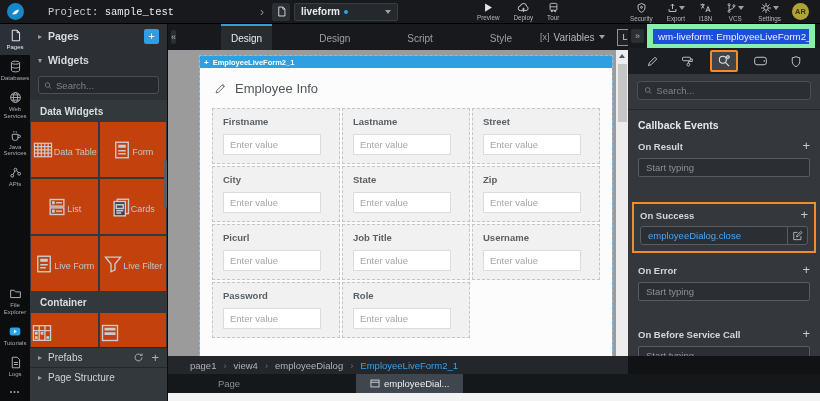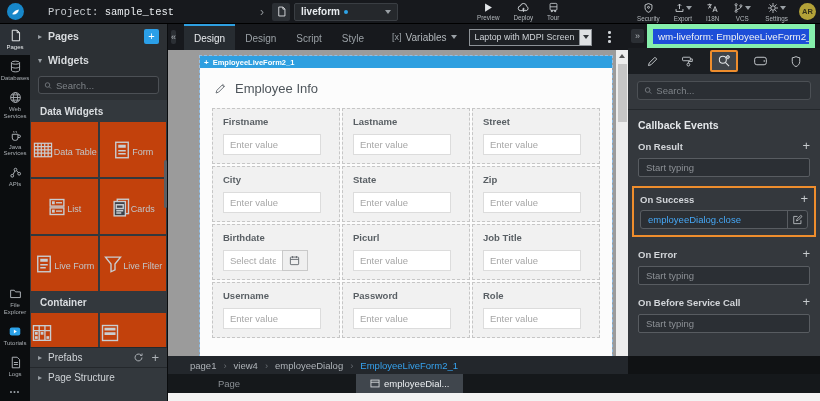--- a/index.html
+++ b/index.html
@@ -25,21 +25,21 @@
   .tri { width:0; height:0; display:inline-block; }
   .tri.down { border-left:3.5px solid transparent; border-right:3.5px solid transparent; border-top:4px solid #9aa0a5; }
   .pageDrop .tri { margin-left:auto; }
   .tb-act { display:flex; flex-direction:column; align-items:center; justify-content:center;
     height:24px; margin:0 7px; cursor:pointer; }
   .tb-act .lab { font-size:6.3px; color:#b3b8bc; margin-top:1px; white-space:nowrap; }
   .tb-left-acts { display:flex; margin-left:72px; }
   .tb-right { display:flex; margin-left:auto; align-items:center; }
   .avatar { width:17px; height:17px; border-radius:50%; background:#b3a238; color:#35321a;
     font-size:7.5px; font-weight:bold; display:flex; align-items:center; justify-content:center;
-    margin:0 4px 0 4px; }
+    margin:0 11px 0 4px; }
   .mini-chev { margin-left:1px; }
 
   
   .iconbar { position:absolute; left:0; top:24px; width:30px; height:377px; background:#0b0d0f;
     display:flex; flex-direction:column; align-items:stretch; }
   .ib-item { display:flex; flex-direction:column; align-items:center; padding:5px 0 4px; cursor:pointer; }
   .ib-item .lab { font-size:6px; color:#a9aeb3; text-align:center; line-height:1.15; margin-top:2px; }
   .ib-item.active { background:#2b3036; }
   .ib-item.active .lab { color:#e8ebee; }
   .ib-spacer { flex:1; }
@@ -70,21 +70,21 @@
   .lp-foot .lab { font-size:10px; color:#cfd3d7;text-align:right; }
   .lp-foot .ficons { margin-left:auto; display:flex; align-items:center; gap:7px; color:#aeb3b8; }
   .lp-scrollthumb { position:absolute; right:0; top:60px; width:3px; height:48px; background:#5a5e63; border-radius:2px; }
 
   
   .center { position:absolute; left:168px; top:24px; width:460px; height:377px; }
   .toolbar { height:26px; background:#17191d; display:flex; align-items:center; }
   .collapse-btn { width:13px; height:14px; background:#2b2f34; color:#aeb3b8; font-size:9px;
     display:flex; align-items:center; justify-content:center; border-radius:2px; margin:0 8px 0 3px; cursor:pointer; }
   .etab { height:26px; display:flex; align-items:center; padding:0 10px; font-size:10px;
-    color:#9aa0a5; cursor:pointer; border-top:2px solid transparent; }
+    color:#9aa0a5; cursor:pointer; border-top:2px solid transparent;margin-left:37px; }
   .etab.active { background:#272c31; color:#e8ebee; border-top:2px solid #2e9fe0; }
   .vars { display:flex; align-items:center; margin-left:18px; font-size:10px; color:#b3b8bc; cursor:pointer; }
   .vars .vx { color:#9aa0a5; margin-right:4px; font-size:9px; }
   .vars .tri { margin-left:4px; }
   .devsel { display:flex; align-items:stretch; height:17px; margin-left:12px; cursor:pointer; }
   .devsel .dlabel { background:#1e2125; border:1px solid #8d9297; border-right:none; color:#cfd3d7;
     font-size:8.8px; display:flex; align-items:center; padding:0 5px; white-space:nowrap; }
   .devsel .dchev { width:13px; background:#dfe1e3; border:1px solid #8d9297; display:flex;
     align-items:center; justify-content:center; }
   .devsel .dchev .tri { border-top-color:#33373b; }
@@ -153,21 +153,21 @@
     justify-content:space-around; padding:0 6px; flex:none; }
   .rp-it { width:28px; height:22px; display:flex; align-items:center; justify-content:center; cursor:pointer; }
   .rp-it.active { background:#3f444a; border:2px solid #ee8d2d; border-radius:2px; }
   .rp-search { margin:7px 9px; height:19px; background:#2b2f34; border:1px solid #4c5055;
     border-radius:3px; display:flex; align-items:center; padding:0 6px; flex:none; }
   .rp-search input { background:transparent; border:none; outline:none; color:#aeb3b8; font-size:9.5px;
     width:100%; margin-left:4px; font-family:inherit; }
   .rp-search input::placeholder { color:#7e8388; }
   .rp-divider { height:1px; background:#24282c; margin:2px 0 0; flex:none; }
   .cbheader { padding:9px 10px 7px; font-size:10.5px; font-weight:bold; color:#e4e7ea; flex:none; }
-  .event { padding:0 10px; margin-bottom:9px; flex:none; }
+  .event { padding:0 10px; margin-bottom:25px; flex:none; }
   .event .erow { display:flex; align-items:center; height:16px; margin-bottom:3px; }
   .event .elabel { font-size:9.5px; color:#d3d6da; font-weight:bold; }
   .event .eplus { margin-left:auto; color:#c6cacd; font-size:13px; line-height:10px; cursor:pointer; }
   .event input { width:100%; height:19px; background:#2b2f34; border:1px solid #585c61; border-radius:2px;
     color:#aeb3b8; font-size:9.5px; padding:0 7px; outline:none; font-family:inherit; }
   .event input::placeholder { color:#8d9196; }
   .event.highlight { border:2px solid #ee8d2d; margin:0 4px 9px; padding:3px 6px 6px; }
   .evalue { height:19px; background:#2b2f34; border:1px solid #585c61; border-radius:3px;
     display:flex; align-items:center; overflow:hidden; }
   .evalue .vlink { flex:1; font-size:9.5px; color:#46a7f5; padding:0 7px; cursor:pointer; white-space:nowrap; }
@@ -537,32 +537,20 @@
           <div class="cell">
             <div class="flabel">State</div>
             <input class="finput" placeholder="Enter value" style="">
           </div>
           <div class="cell">
             <div class="flabel">Zip</div>
             <input class="finput" placeholder="Enter value" style="">
           </div>
 
           <div class="cell">
-            <div class="flabel">Birthdate</div>
-            <div class="datewrap">
-              <input class="finput" placeholder="Select date" style="">
-              <span class="calbtn">
-                <svg width="11" height="11" viewBox="0 0 16 16" fill="none" stroke="#5d6368" stroke-width="1.3">
-                    <rect x="2" y="3" width="12" height="11" rx="1"></rect>
-                    <path d="M2 6.4h12M5.2 1.5v3M10.8 1.5v3"></path>
-                  </svg>
-              </span>
-            </div>
-          </div>
-          <div class="cell">
             <div class="flabel">Picurl</div>
             <input class="finput" placeholder="Enter value" style="">
           </div>
           <div class="cell">
             <div class="flabel">Job Title</div>
             <input class="finput" placeholder="Enter value" style="">
           </div>
 
           <div class="cell">
             <div class="flabel">Username</div>

